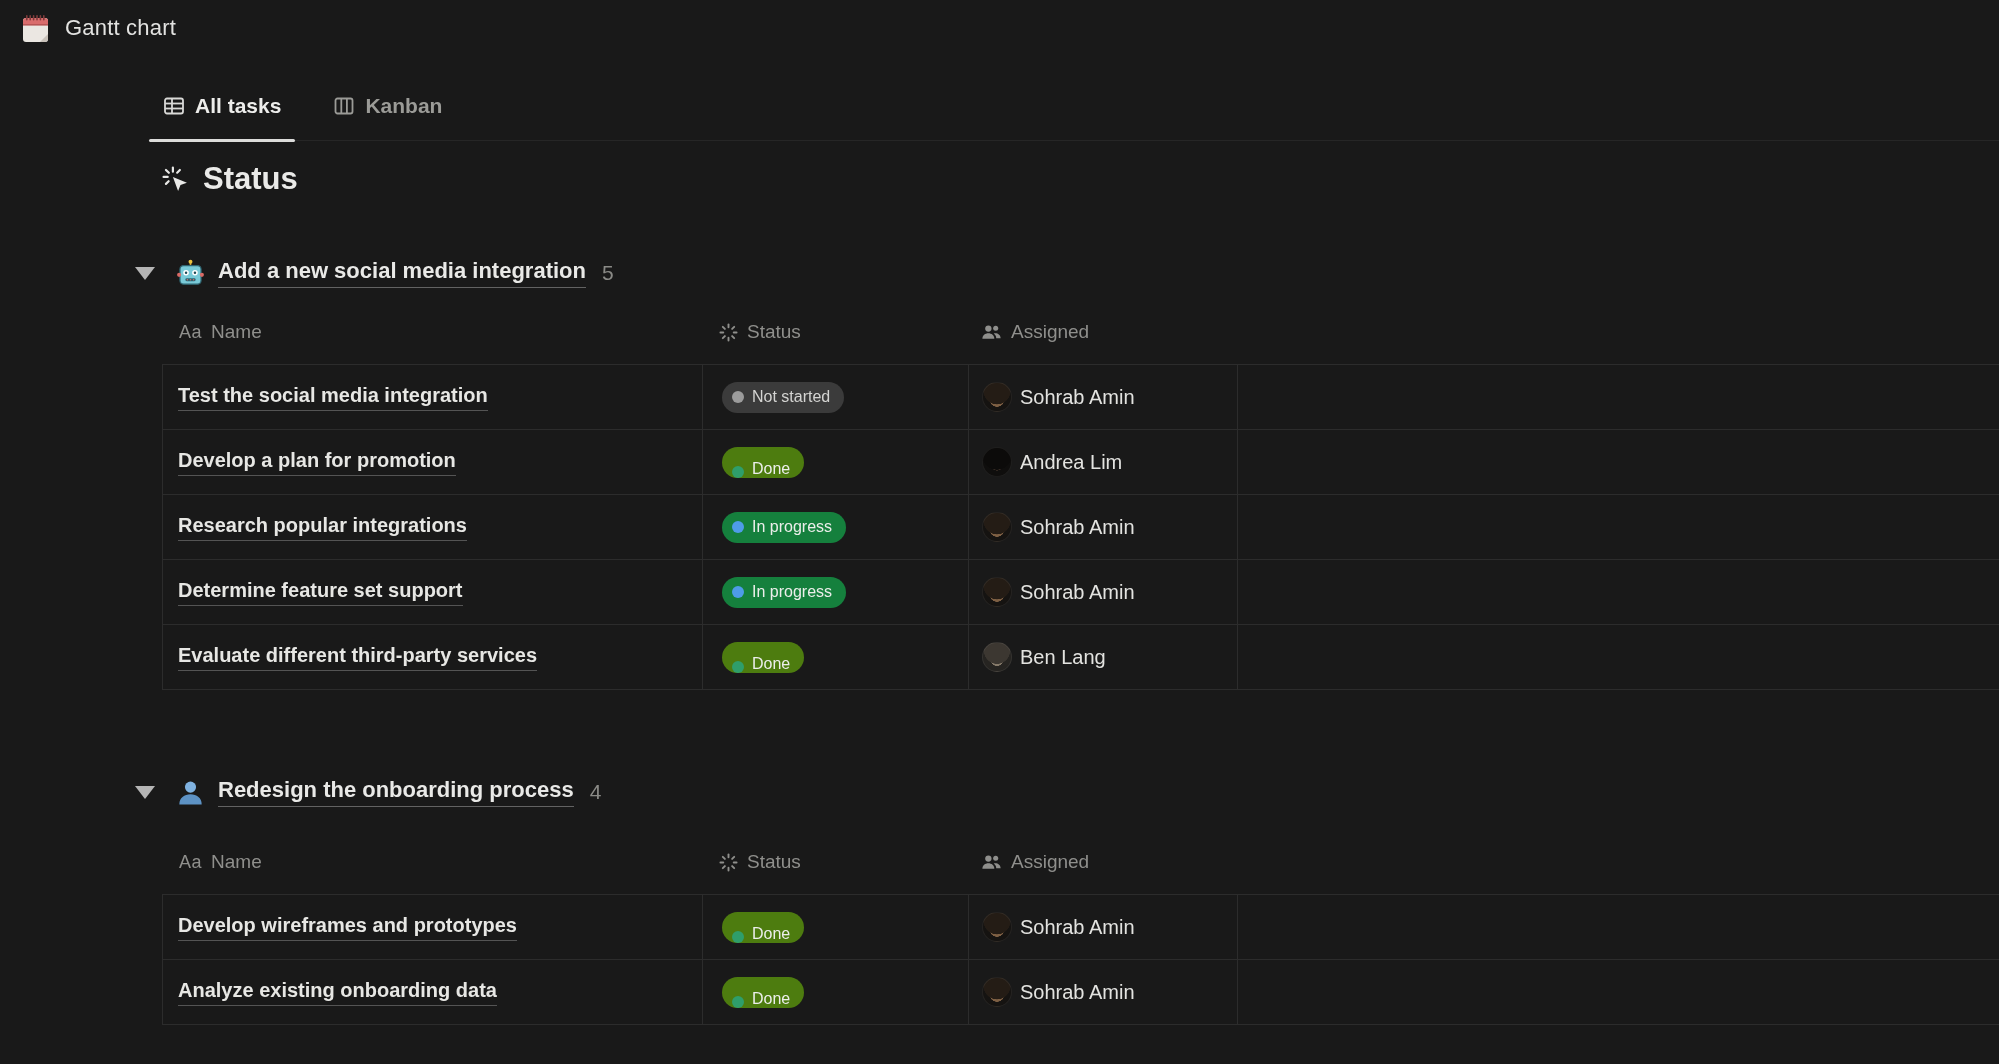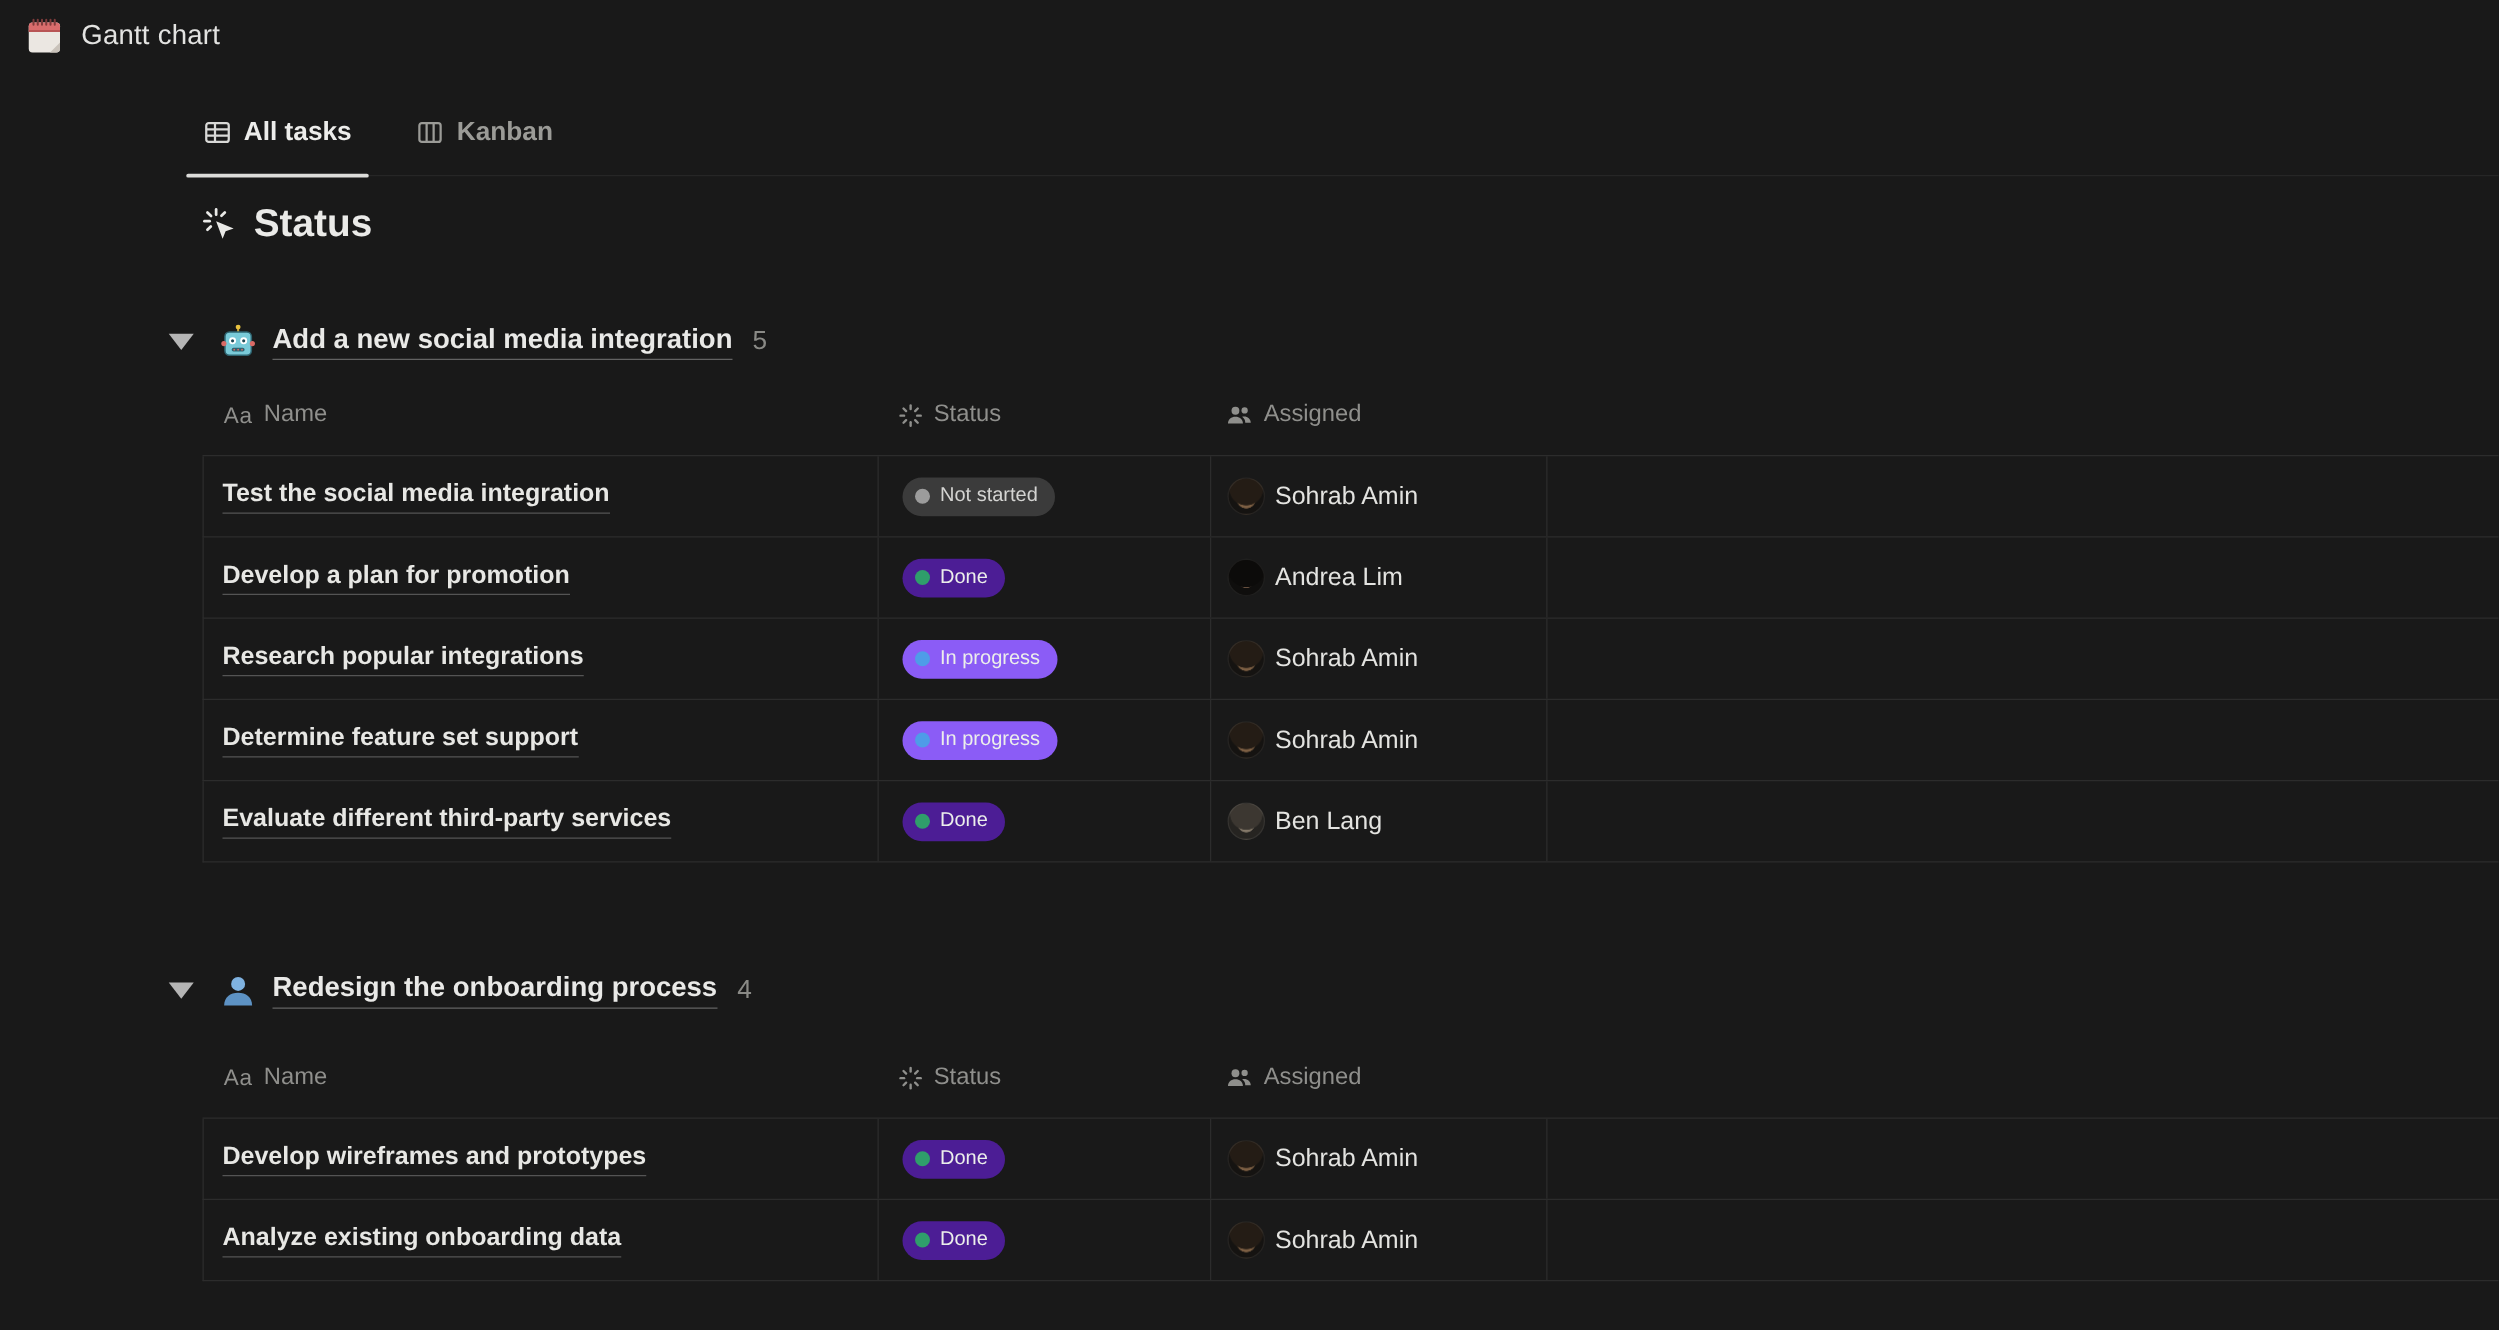--- a/index.html
+++ b/index.html
@@ -64,23 +64,23 @@
   .task-link { font-size:20px; font-weight:700; color:#e7e7e4;
                border-bottom:1.5px solid rgba(255,255,255,0.26); padding-bottom:3px; cursor:pointer; }
   .aname { font-size:20px; font-weight:400; color:#e3e3e0; }
 
   
   .pill { display:inline-flex; align-items:center; height:31px; border-radius:16px;
           padding:0 14px 0 10px; gap:8px; font-size:16px; font-weight:500; cursor:pointer; }
   .pill .dot { width:12px; height:12px; border-radius:50%; flex:none; }
   .st-notstarted { background:#3b3b3b; color:#d4d4d2; }
   .st-notstarted .dot { background:#9c9c9c; }
-  .st-done { background:#4c1d95; color:#eceeeb; }
+  .st-done { background:#4d7c0f; color:#eceeeb;align-items:flex-end; }
   .st-done .dot { background:#2f9e6b; }
-  .st-inprogress { background:#8b5cf6; color:#eceeeb; }
+  .st-inprogress { background:#15803d; color:#eceeeb; }
   .st-inprogress .dot { background:#4e9ce8; }
 
   
   .avatar { width:30px; height:30px; border-radius:50%; flex:none;
             border:1px solid rgba(255,255,255,0.07); }
   .av-sohrab { background:
       radial-gradient(circle at 50% 28%, #241c15 0 54%, rgba(0,0,0,0) 56%),
       radial-gradient(circle at 50% 58%, #7d5f43 0 34%, rgba(0,0,0,0) 36%),
       #151311; }
   .av-andrea { background:

